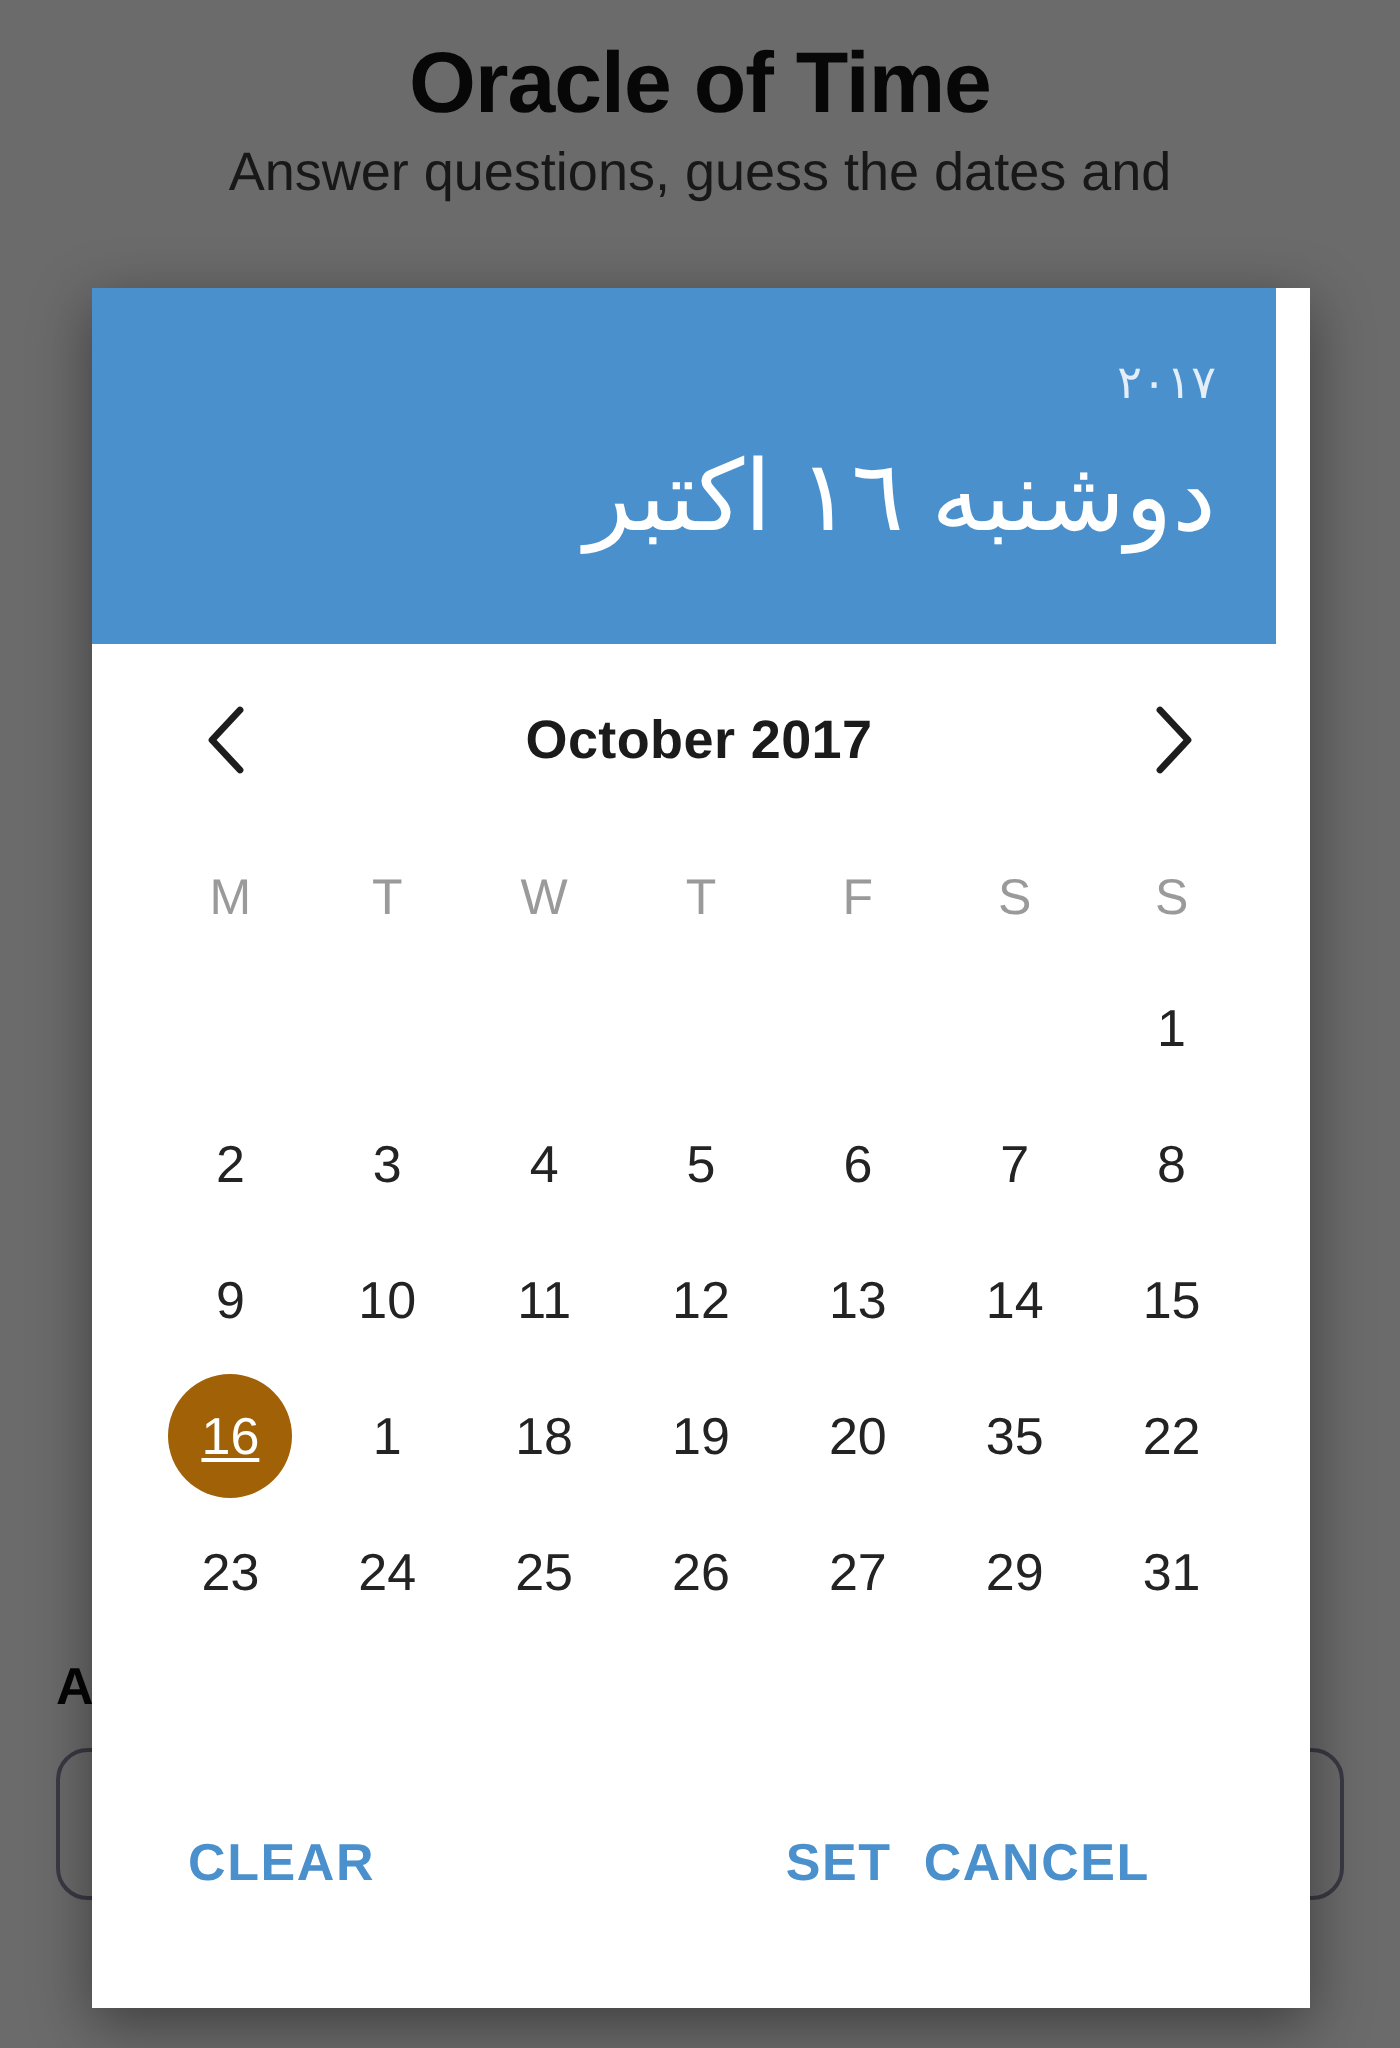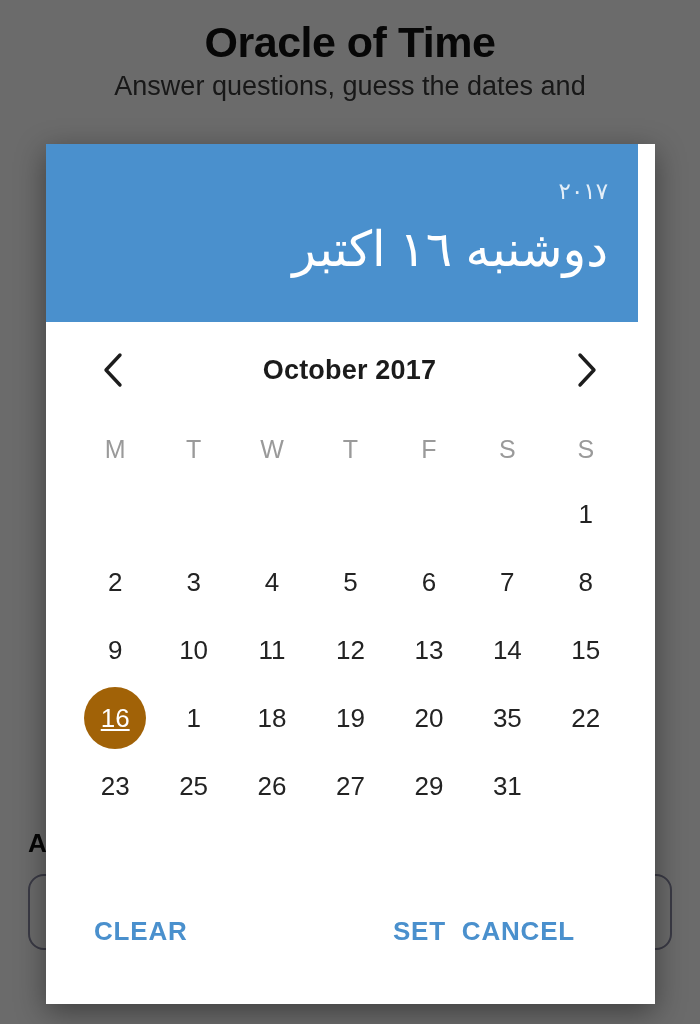--- a/index.html
+++ b/index.html
@@ -404,20 +404,23 @@
         <div class="day-cell">
           <span class="day-num">35</span>
         </div>
         <div class="day-cell">
           <span class="day-num">22</span>
         </div>
         <div class="day-cell">
           <span class="day-num">23</span>
         </div>
         <div class="day-cell">
+          <span class="day-num">24</span>
+        </div>
+        <div class="day-cell">
           <span class="day-num">25</span>
         </div>
         <div class="day-cell">
           <span class="day-num">26</span>
         </div>
         <div class="day-cell">
           <span class="day-num">27</span>
         </div>
         <div class="day-cell">
           <span class="day-num">29</span>

